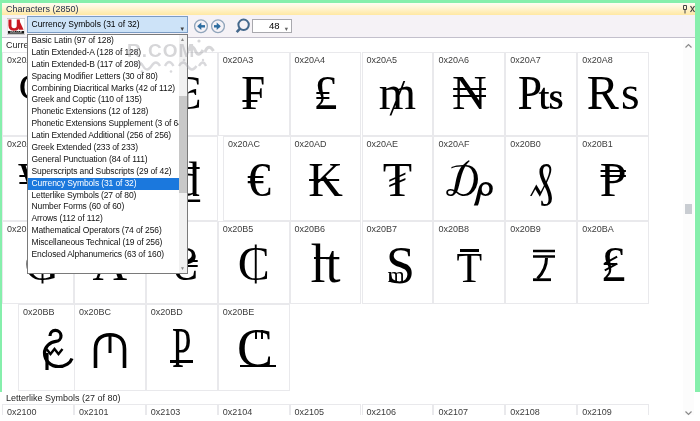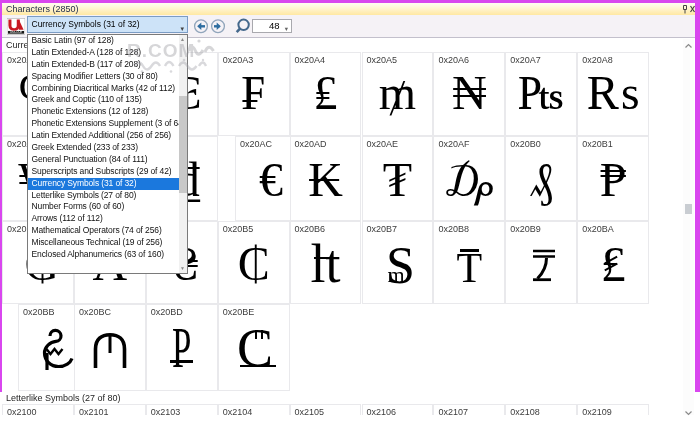--- a/index.html
+++ b/index.html
@@ -1,15 +1,15 @@
 <!DOCTYPE html>
 <html><head><meta charset="utf-8"><style>
 * {margin:0;padding:0;box-sizing:border-box}
 html,body {width:700px;height:421px;overflow:hidden;font-family:"Liberation Sans",sans-serif}
-#win {position:relative;width:700px;height:392px;background:#d946ef}
+#win {position:relative;width:700px;height:392px;background:#86efac}
 #inner {position:absolute;left:2px;top:2.5px;width:693px;height:412.5px;background:#fff}
 #title {position:absolute;left:0;top:0;width:693px;height:12px;background:linear-gradient(#fffdf3,#fff3cd 50%,#ffe8a2);color:#1c2a4a;font-size:9px;line-height:12px;padding-left:4px}
 #tbar {position:absolute;left:0;top:12px;width:693px;height:23.5px;background:#f5f2f6;border-bottom:1px solid #c3c0cc}
 #content {position:absolute;left:0;top:35.5px;width:693px;height:377px;background:#fff;overflow:hidden}
 .cell {position:absolute;border:1px solid #e9e9ec;background:#fff}
 .lb {font-size:9px;color:#3c3c3c;padding:2px 0 0 4px}
 .gw {position:absolute;left:0;top:8.5px;width:100%;height:64px;display:flex;align-items:center;justify-content:center}
 .g {font-family:"Liberation Serif",serif;font-size:48px;line-height:1;color:#000}
 .gw i {position:absolute;background:#000;display:block}
 .sh {position:absolute;font-size:9px;color:#1e1e1e}
@@ -122,21 +122,21 @@
           <div class="gw" style="top:11px">
             <span class="g">₪</span>
           </div>
         </div>
 <div class="cell" style="left:143.8px;top:98.0px;width:71.9px;height:85.0px">
           <div class="lb">0x20AB</div>
           <div class="gw" style="top:11px">
             <span class="g" style="margin-left:12px">₫</span>
           </div>
         </div>
-<div class="cell" style="left:233px;top:98.0px;width:71.9px;height:85.0px">
+<div class="cell" style="left:221px;top:98.0px;width:71.9px;height:85.0px">
           <div class="lb">0x20AC</div>
           <div class="gw" style="top:11px">
             <span class="g">€</span>
           </div>
         </div>
 <div class="cell" style="left:287.6px;top:98.0px;width:71.9px;height:85.0px">
           <div class="lb">0x20AD</div>
           <div class="gw" style="top:11px">
             <span class="g">₭</span>
           </div>

